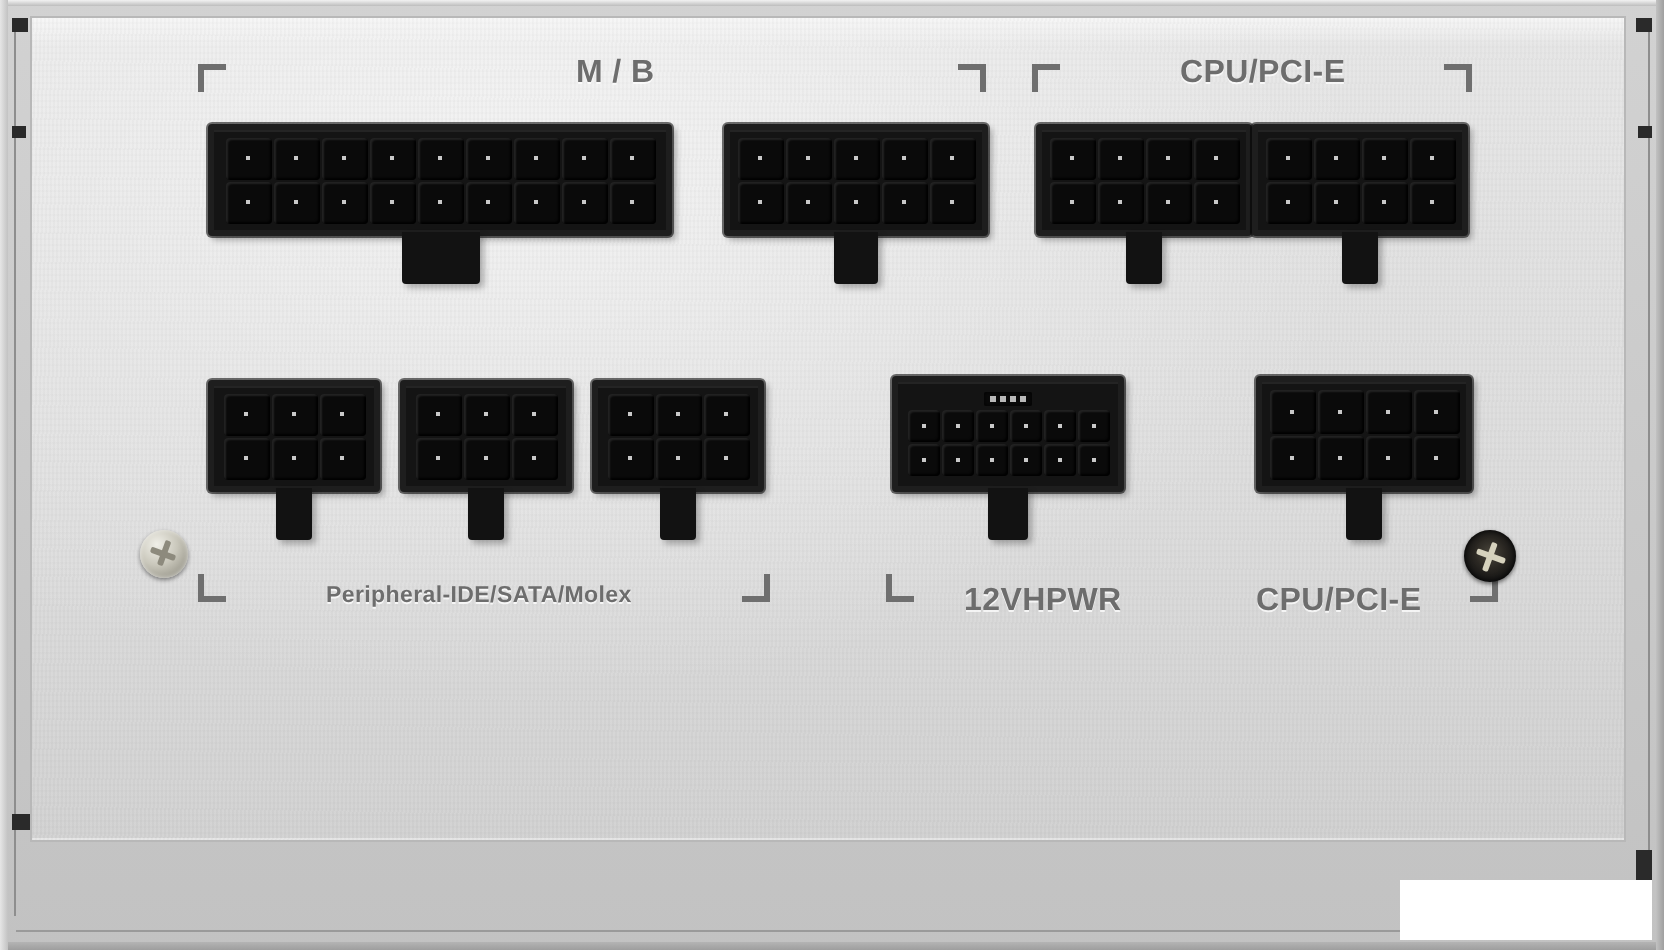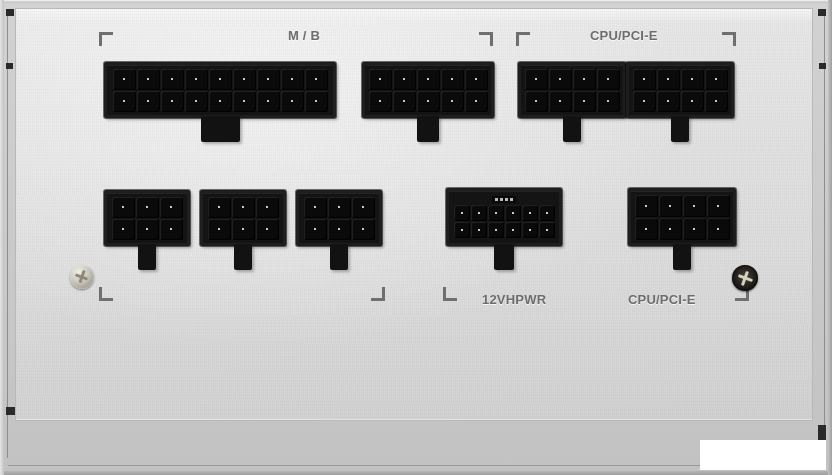--- a/index.html
+++ b/index.html
@@ -91,21 +91,21 @@
   }
   .panel-top-highlight{
     position:absolute; left:0; top:0; width:100%; height:14px;
     background: linear-gradient(180deg, #f6f6f6, rgba(246,246,246,0));
   }
 
   
   .label {
     position: absolute;
     color: #6d6d6d;
-    font-size: 13px;
+    font-size: 16px;
     font-weight: bold;
     letter-spacing: 0.2px;
     white-space: nowrap;
     text-shadow: 0 1px 0 rgba(255,255,255,0.75);
     user-select: none;
   }
   .label.small { font-size: 11.5px; }
 
   
   .bracket {
@@ -239,20 +239,21 @@
     <div class="tab bl"></div>
     <div class="tab br"></div>
   </div>
 
   <div id="panel">
     <div class="panel-top-highlight"></div>
   </div>
 
   <div class="label" id="lbl-mb" style="left: 288px; top: 28px;">M / B</div>
   <div class="label" id="lbl-cpu-top" style="left: 590px; top: 28px;">CPU/PCI-E</div>
+  <div class="label small" id="lbl-periph" style="left: 163px; top: 292px;">Peripheral-IDE/SATA/Molex</div>
   <div class="label" id="lbl-12vhpwr" style="left: 482px; top: 292px;">12VHPWR</div>
   <div class="label" id="lbl-cpu-bot" style="left: 628px; top: 292px;">CPU/PCI-E</div>
 
   <div id="dynamic-layer">
       <div class="bracket tl" style="left: 99px; top: 32px;"></div>
       <div class="bracket tr" style="left: 479px; top: 32px;"></div>
       <div class="bracket tl" style="left: 516px; top: 32px;"></div>
       <div class="bracket tr" style="left: 722px; top: 32px;"></div>
       <div class="bracket bl" style="left: 99px; top: 287px;"></div>
       <div class="bracket br" style="left: 371px; top: 287px;"></div>

